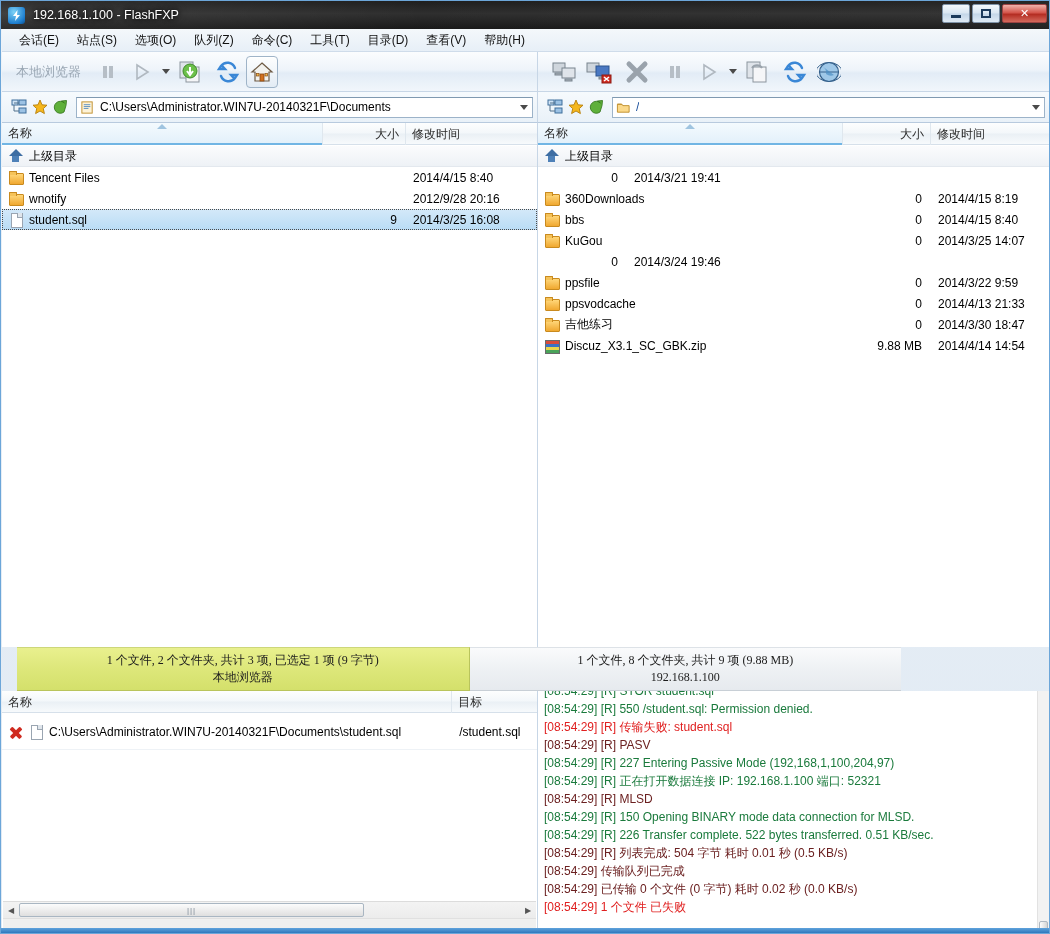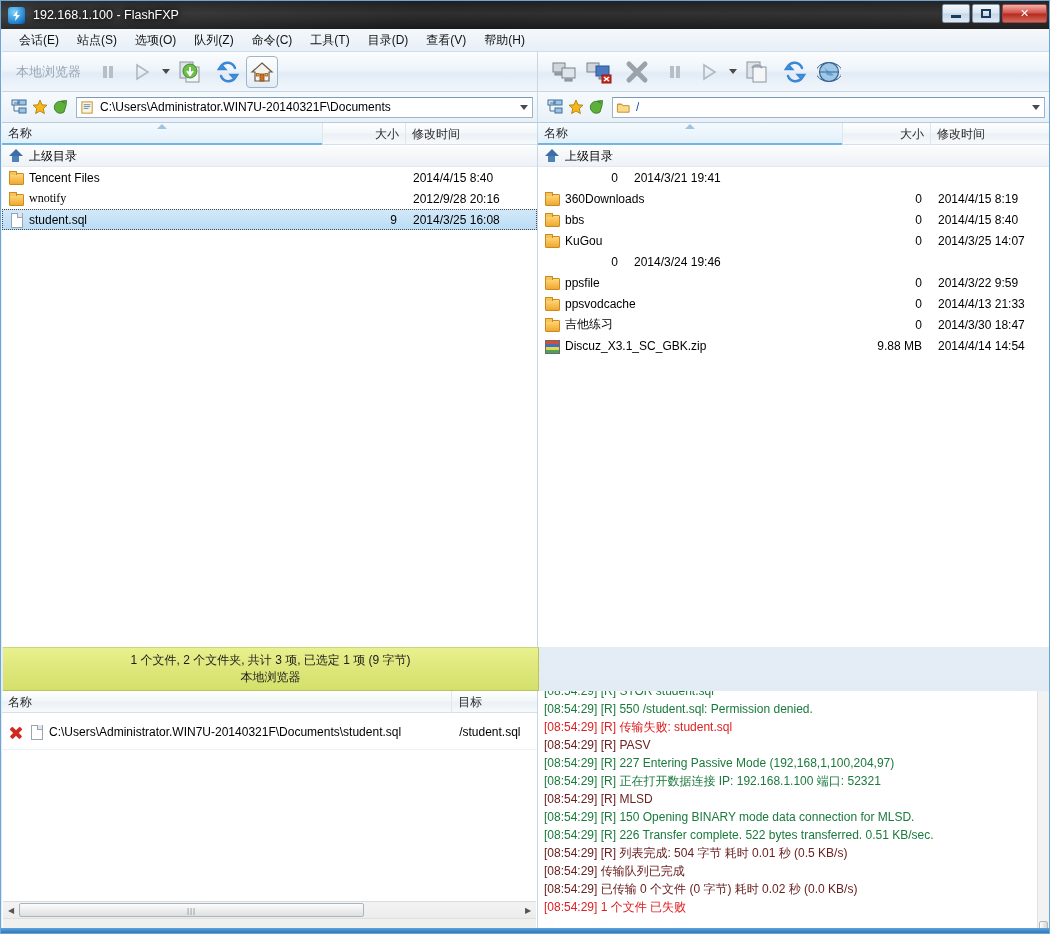--- a/index.html
+++ b/index.html
@@ -181,21 +181,21 @@
   .ico-up::before {
     content:''; position:absolute; left:4px; top:6px; width:7px; height:8px;
     background:#4e81b8;
   }
   .ico-up::after {
     content:''; position:absolute; left:1px; top:1px; width:0;height:0;
     border-left:7px solid transparent; border-right:7px solid transparent; border-bottom:7px solid #3e6ea3;
   }
 
   
-  .statusstrips { position: absolute; left: 2px; top: 646px; width: 884px; height: 44px; display: flex; }
+  .statusstrips { position: absolute; left: 16px; top: 646px; width: 884px; height: 44px; display: flex; font-family: Liberation Serif, serif; }
   .sstrip { height: 44px; display: flex; flex-direction: column; align-items: center; justify-content: center;
             font-size: 12px; color: #1c1c1c; text-align: center; }
   .sstrip .l1 { line-height: 17px; }
   .sstrip .l2 { line-height: 17px; }
   .sstrip.left {
     width: 536px;
     background: linear-gradient(to bottom, #e9f08e 0%, #dde77a 50%, #d4e06b 100%);
     border-right: 1px solid #b9c45c;
     border-top: 1px solid #cdd77a; border-bottom: 1px solid #b9c45c;
   }
@@ -506,21 +506,21 @@
         <div class="row">
           <div class="c-name" style="width:320px;">
             <span class="ico ico-folder"></span>
             <span>Tencent Files</span>
           </div>
           <div class="c-size" style="width:83px;"></div>
           <div class="c-date" style="width:132px;">2014/4/15 8:40</div>
         </div>
 
         <div class="row">
-          <div class="c-name" style="width:320px;font-family:Liberation Serif, serif;">
+          <div class="c-name" style="width:320px;">
             <span class="ico ico-folder"></span>
             <span>wnotify</span>
           </div>
           <div class="c-size" style="width:83px;"></div>
           <div class="c-date" style="width:132px;">2012/9/28 20:16</div>
         </div>
 
         <div class="row selected">
           <div class="c-name" style="width:320px;">
             <span class="ico ico-file"></span>
@@ -620,20 +620,24 @@
           <div class="c-date" style="width:118px;">2014/4/14 14:54</div>
         </div>
       </div>
     </div>
   </div>
 
   <div class="statusstrips">
     <div class="sstrip left">
       <div class="l1">1 个文件, 2 个文件夹, 共计 3 项, 已选定 1 项 (9 字节)</div>
       <div class="l2">本地浏览器</div>
+    </div>
+    <div class="sstrip right">
+      <div class="l1">1 个文件, 8 个文件夹, 共计 9 项 (9.88 MB)</div>
+      <div class="l2">192.168.1.100</div>
     </div>
   </div>
 
   <div class="bottom">
 
     <div class="queue">
       <div class="q-head">
         <div class="qh" style="width:450px;">
           <span>名称</span>
         </div>

